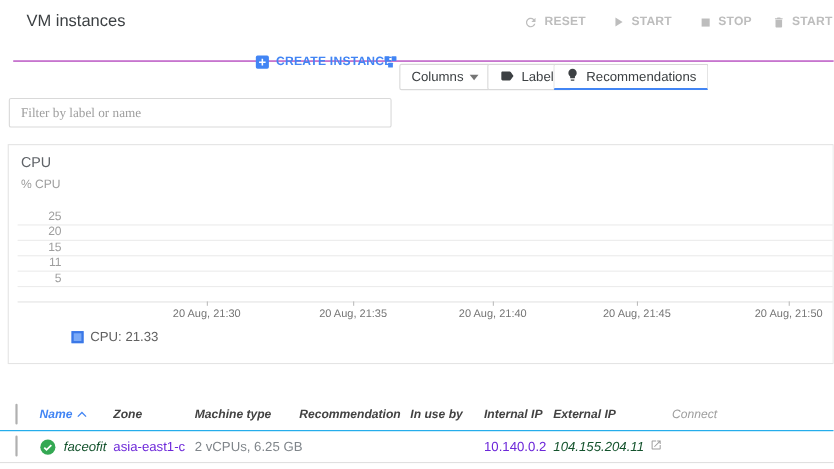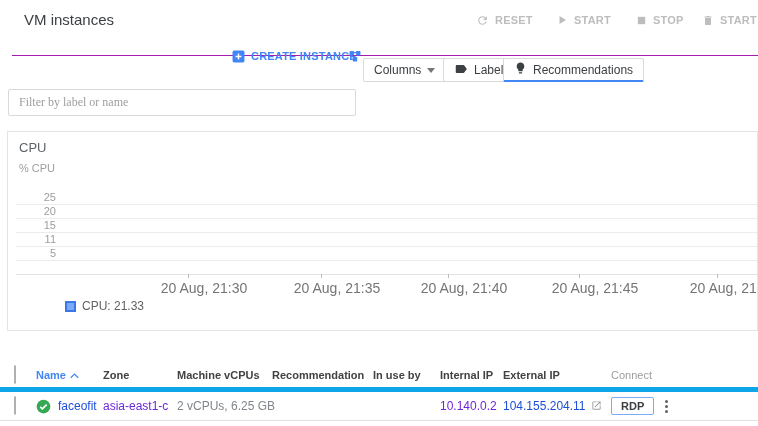--- a/index.html
+++ b/index.html
@@ -33,37 +33,37 @@
                 font-family: inherit; font-size: 11px; color: #5f6368; cursor: pointer; }
 
   
   .chart-panel { position: absolute; left: 7px; top: 131px; width: 751px; height: 200px; border: 1px solid #e4e4e4; background: #fff; }
   .chart-title { position: absolute; left: 11px; top: 8px; font-size: 13px; color: #5f6368; }
   .chart-ylabel { position: absolute; left: 11px; top: 30px; font-size: 11px; color: #9e9e9e; }
   .gridline { position: absolute; left: 8px; right: 0; height: 1px; background: #ececec; }
   .gridline.baseline { background: #e3e3e3; }
   .ytick { position: absolute; width: 40px; text-align: right; font-size: 11px; color: #9e9e9e; }
   .xtickmark { position: absolute; width: 1px; height: 4px; background: #bdbdbd; top: 142px; }
-  .xtick { position: absolute; top: 148px; transform: translateX(-50%); font-size: 14px; color: #757575; white-space: nowrap; margin-left: 16px; }
+  .xtick { position: absolute; top: 148px; transform: translateX(-50%); font-size: 10px; color: #757575; white-space: nowrap; }
   .legend { position: absolute; left: 11px; top: 167px; display: flex; align-items: center; gap: 6px; margin-left: 46px; }
   .legend-swatch { width: 11px; height: 11px; background: #7baaf7; border: 2px solid #3b78e7; }
   .legend-text { font-size: 12px; color: #616161; }
 
   
   .vm-table { position: absolute; left: 0; top: 362px; width: 758px; }
   .t-row { display: grid; grid-template-columns: 22px 67px 74px 95px 101px 67px 63px 108px 1fr;
            padding-left: 14px; align-items: center; }
-  .t-head { height: 30px; border-bottom: 5px solid #0ea5e9; }
+  .t-head { height: 30px; border-bottom: 1px solid #0ea5e9; font-style: italic; }
   .t-body-row { height: 29px; border-bottom: 1px solid #e0e0e0; }
   .th { font-size: 11px; font-weight: bold; color: #424242; white-space: nowrap; }
   .th.sorted { color: #4285f4; display: flex; align-items: center; gap: 4px; }
   .th.light { color: #9e9e9e; font-weight: normal; }
   .checkbox { width: 13px; height: 13px; border: 1px solid #b0b0b0; border-radius: 1px; background: #fff; cursor: pointer; }
   .cell { font-size: 12px; white-space: nowrap; }
-  .cell.dark { color: #1d4ed8; }
+  .cell.dark { color: #14532d; font-style: italic; }
   .cell.gray { color: #80868b; }
   .cell.lightgray { color: #6d28d9; }
   .name-cell { display: flex; align-items: center; gap: 7px; }
   .ext-cell { display: flex; align-items: center; gap: 5px; color: #212121; }
   .connect-cell { display: flex; align-items: center; gap: 9px; }
   .rdp-btn { border: 1px solid #7baaf7; border-radius: 2px; background: #fff; padding: 2px 9px;
              font-family: inherit; font-size: 11px; font-weight: bold; color: #3c4043; cursor: pointer; }
   .dots { display: flex; flex-direction: column; gap: 2px; cursor: pointer; padding: 2px; }
   .dots i { width: 3px; height: 3px; border-radius: 50%; background: #5f6368; }
   .status-dot { width: 15px; height: 15px; flex: none; }
@@ -200,21 +200,21 @@
       <div><span class="checkbox"></span></div>
       <div class="th sorted">
         <span>Name</span>
         <span>
           <svg width="9" height="7" viewBox="0 0 12 8" fill="none" stroke="#4285f4" stroke-width="1.6">
               <path d="M1 7l5-5 5 5"></path>
             </svg>
         </span>
       </div>
       <div class="th">Zone</div>
-      <div class="th">Machine vCPUs</div>
+      <div class="th">Machine type</div>
       <div class="th">Recommendation</div>
       <div class="th">In use by</div>
       <div class="th">Internal IP</div>
       <div class="th">External IP</div>
       <div class="th light">Connect</div>
     </div>
 
     <div class="t-row t-body-row">
       <div><span class="checkbox"></span></div>
       <div class="name-cell">
@@ -232,24 +232,16 @@
       <div class="cell gray"></div>
       <div class="cell lightgray">10.140.0.2</div>
       <div class="ext-cell">
         <span class="cell dark">104.155.204.11</span>
         <span>
           <svg width="11" height="11" viewBox="0 0 24 24" fill="#9e9e9e">
               <path d="M19 19H5V5h7V3H5c-1.11 0-2 .9-2 2v14c0 1.1.89 2 2 2h14c1.1 0 2-.9 2-2v-7h-2v7zM14 3v2h3.59l-9.83 9.83 1.41 1.41L19 6.41V10h2V3h-7z"></path>
             </svg>
         </span>
       </div>
-      <div class="connect-cell">
-        <button class="rdp-btn">RDP</button>
-        <span class="dots">
-            <i></i>
-            <i></i>
-            <i></i>
-          </span>
-      </div>
     </div>
 
   </div>
 </div>
 
 </body></html>

